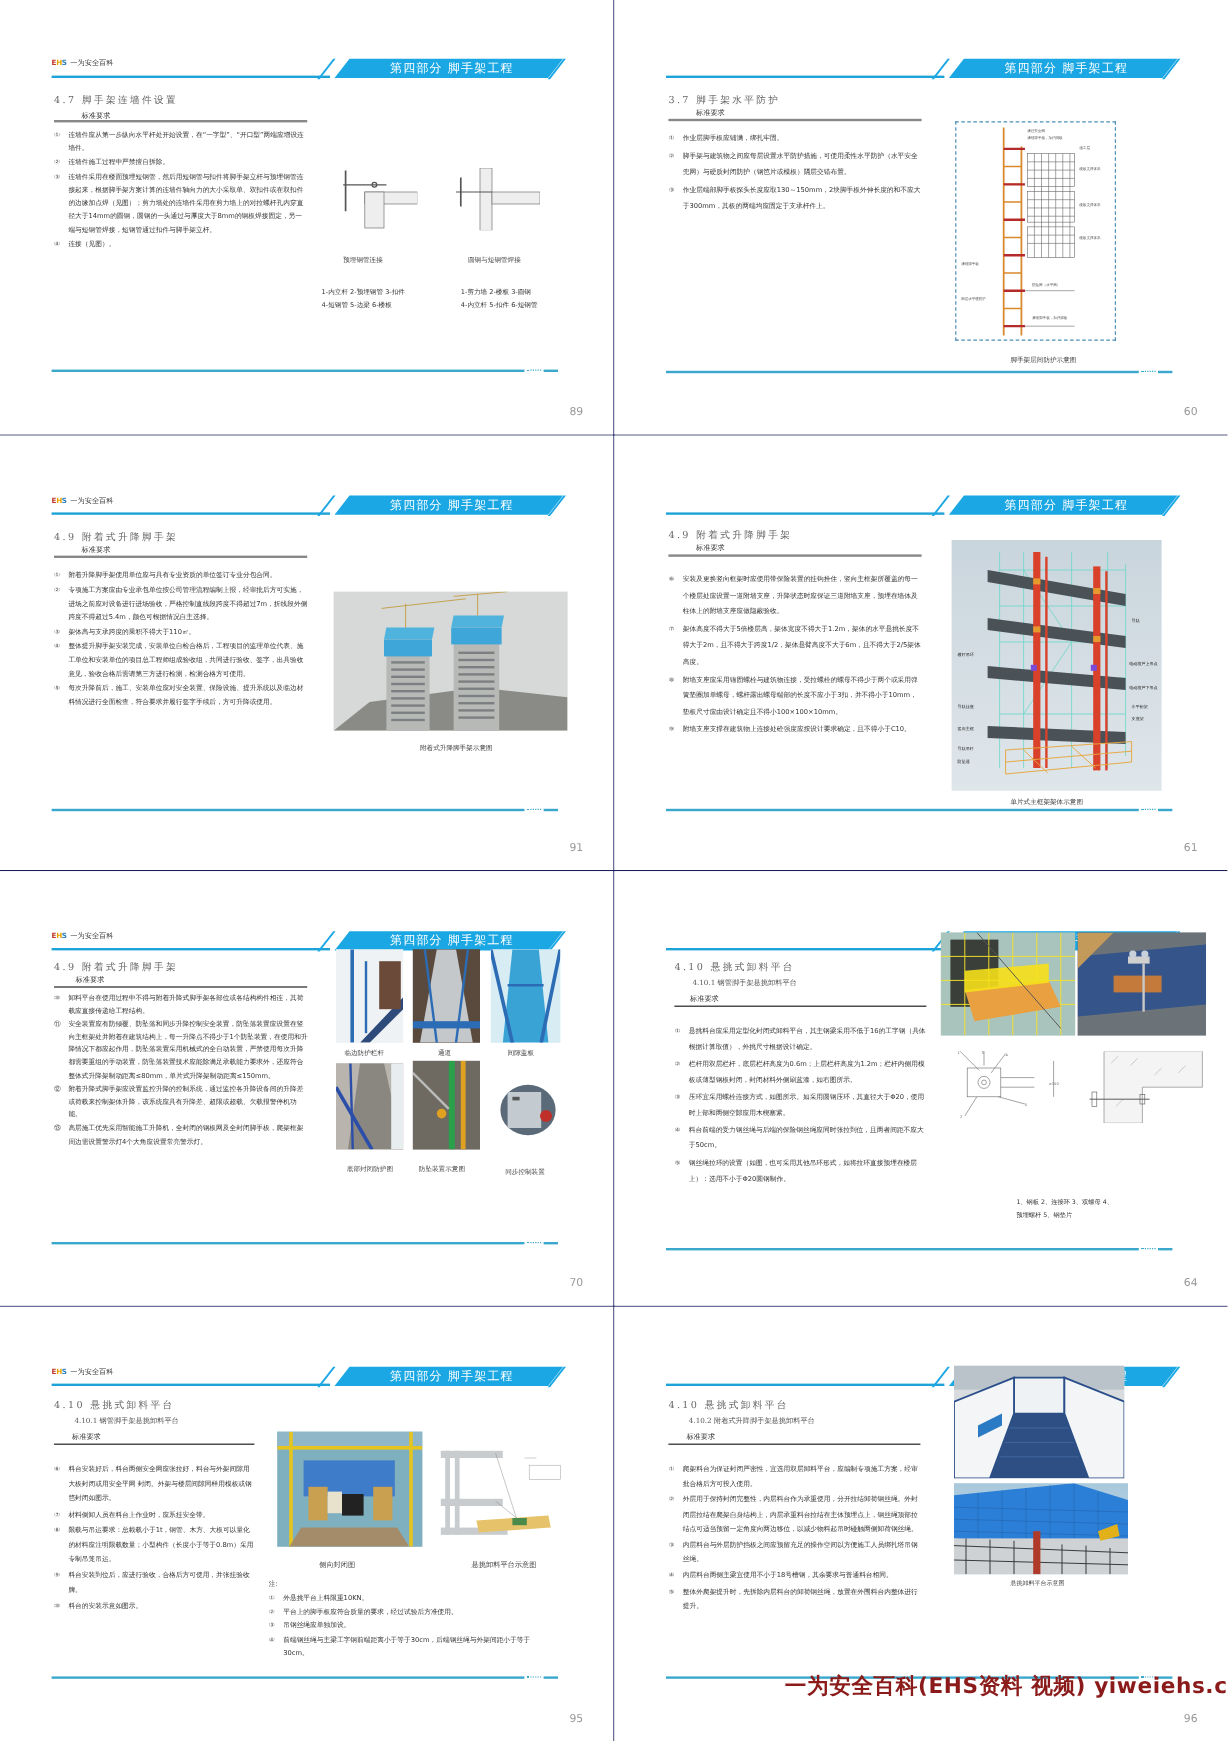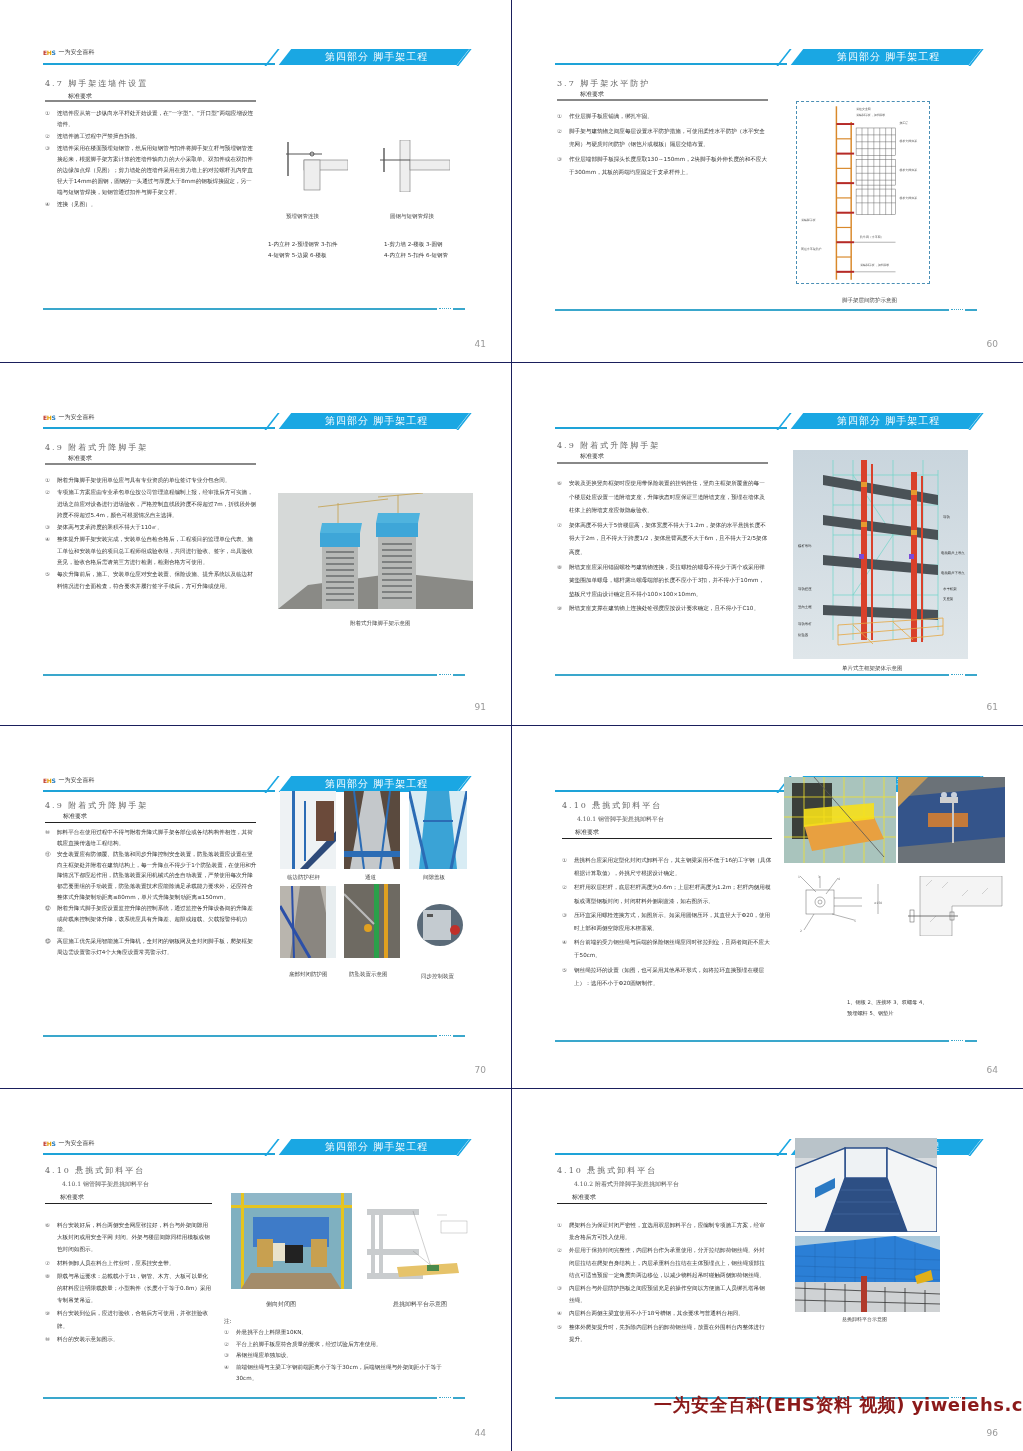--- a/index.html
+++ b/index.html
@@ -114,21 +114,21 @@
       <div>1-内立杆  2-预埋钢管   3-扣件</div>
       <div>4-短钢管  5-边梁      6-楼板</div>
     </div>
     <div class="legend" style="left:384px; top:239px">
       <div>1-剪力墙  2-楼板   3-圆钢</div>
       <div>4-内立杆  5-扣件   6-短钢管</div>
     </div>
     <div class="footline" style="top:308px">
         <div class="dots"></div>
       </div>
-    <div class="pagenum">41</div>
+    <div class="pagenum">89</div>
   </div>
 
   <div class="page right" style="top:0">
     <div class="topline" style="top:63px"></div>
     <div class="banner" style="top:49px">
       <div class="slash1"></div>
         <div class="shape"></div>
         <div class="slash2"></div>
       <div class="text">第四部分  脚手架工程</div>
     </div>
@@ -682,21 +682,21 @@
           <span class="txt">吊钢丝绳应单独加设。</span>
         </div>
       <div class="item">
           <span class="num">④</span>
           <span class="txt">前端钢丝绳与主梁工字钢前端距离小于等于30cm，后端钢丝绳与外架间距小于等于30cm。</span>
         </div>
     </div>
     <div class="footline" style="top:308px">
         <div class="dots"></div>
       </div>
-    <div class="pagenum">44</div>
+    <div class="pagenum">95</div>
   </div>
 
   <div class="page right" style="top:1089px">
     <div class="topline" style="top:64px"></div>
     <div class="banner" style="top:50px">
       <div class="slash1"></div>
         <div class="shape"></div>
         <div class="slash2"></div>
       <div class="text">第四部分  脚手架工程</div>
     </div>

